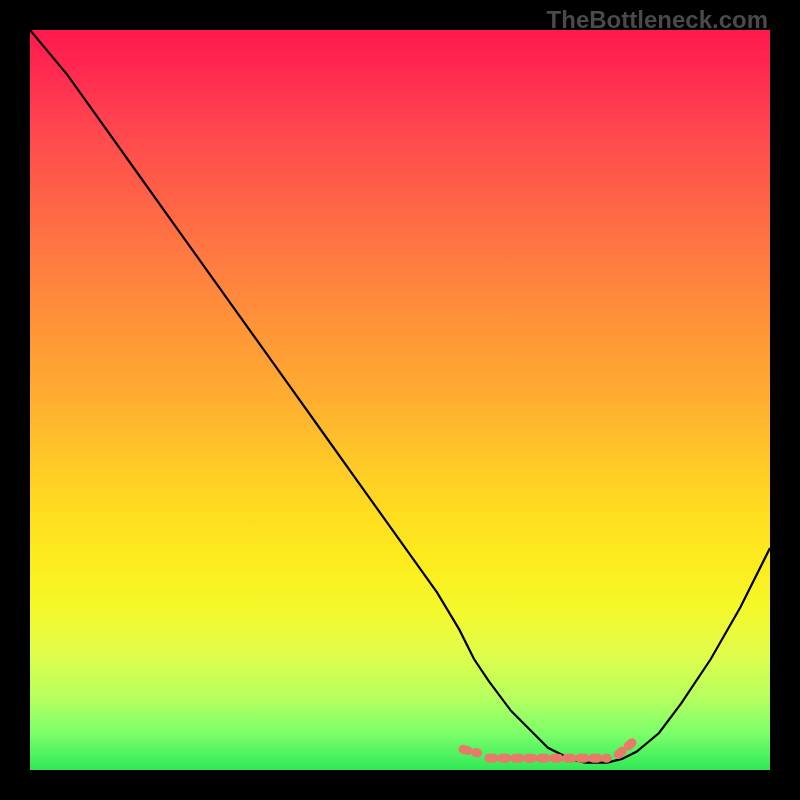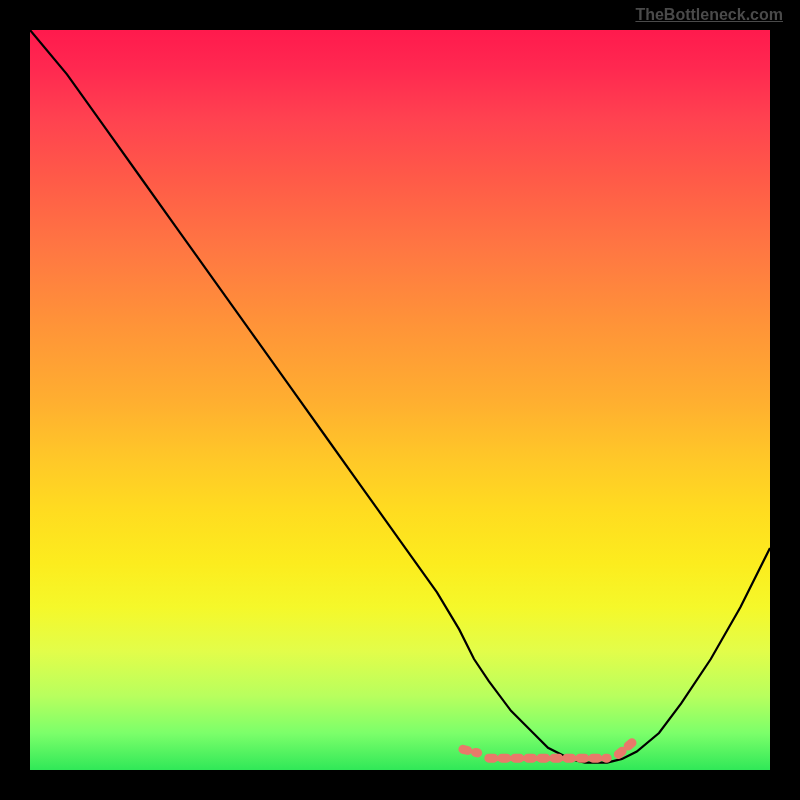--- a/index.html
+++ b/index.html
@@ -1,17 +1,17 @@
 <!DOCTYPE html>
 <html><head>
 <meta charset="utf-8">
 <style>
   * { margin: 0; padding: 0; box-sizing: border-box; }
   body { width: 800px; height: 800px; background: #000; position: relative; font-family: Arial, sans-serif; }
-  .watermark { position: absolute; top: 6px; right: 17px; color: #4a4a4a; font-size: 16px; font-weight: bold; z-index: 10; text-decoration: underline; }
+  .watermark { position: absolute; top: 6px; right: 32px; color: #4a4a4a; font-size: 24px; font-weight: bold; z-index: 10; }
   .plot-area { position: absolute; left: 30px; top: 30px; width: 740px; height: 740px; }
   .gradient-bg { position: absolute; left: 0; top: 0; width: 100%; height: 100%; background: linear-gradient(to bottom,
       #ff1a4d 0%,
       #ff2850 5%,
       #ff4250 12%,
       #ff5a48 20%,
       #ff7842 30%,
       #ff9438 40%,
       #ffae30 50%,
       #ffc828 58%,

